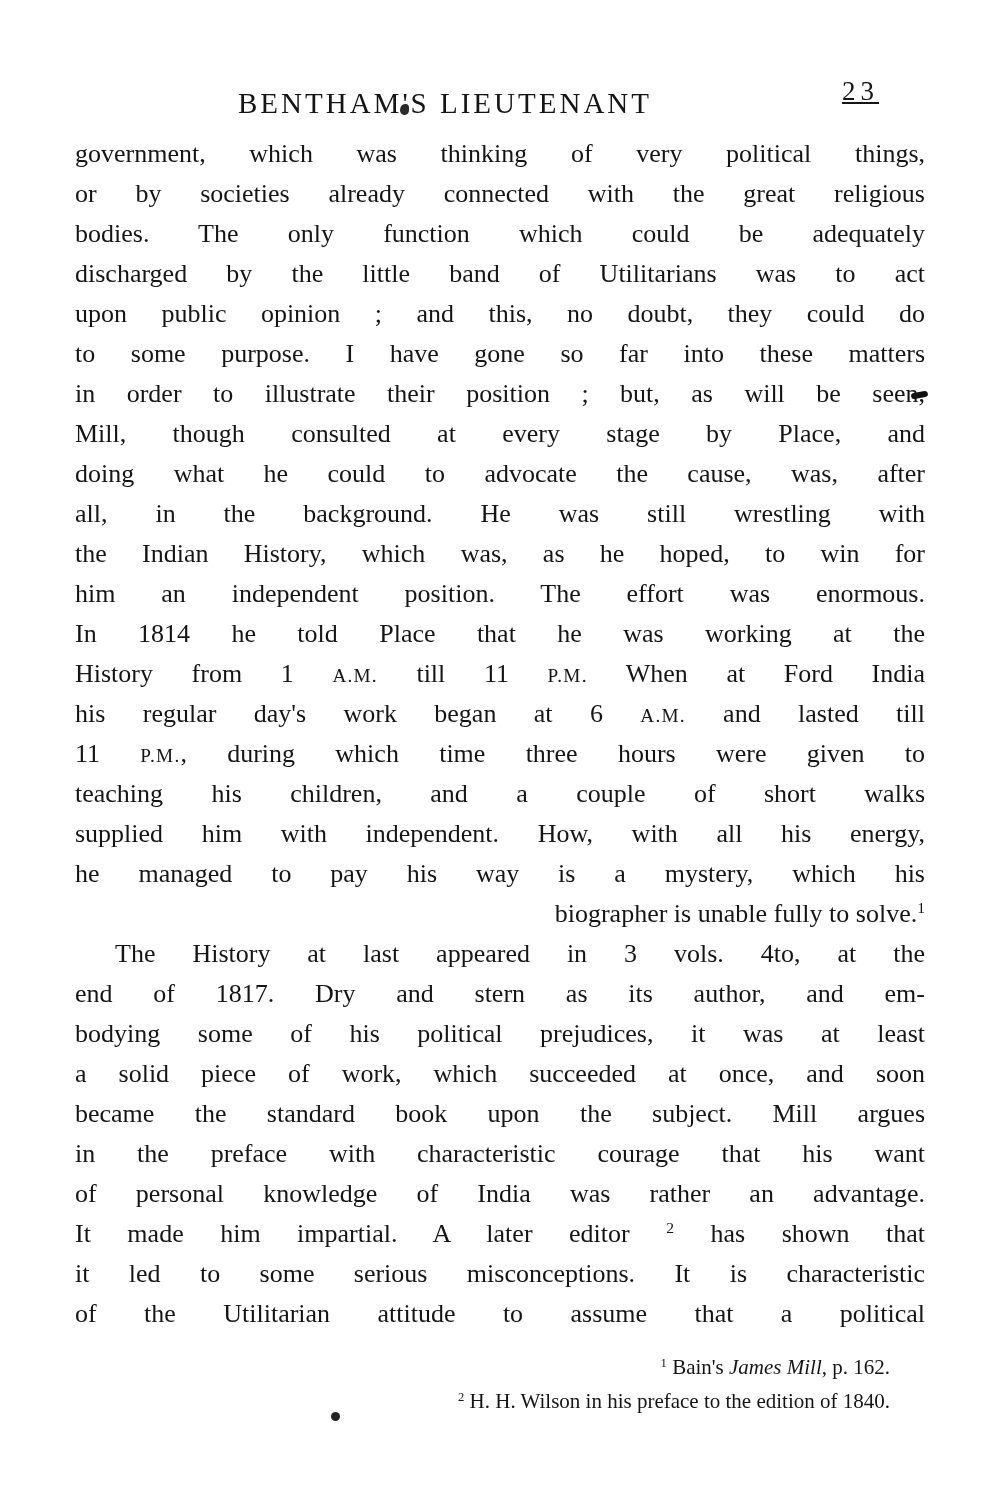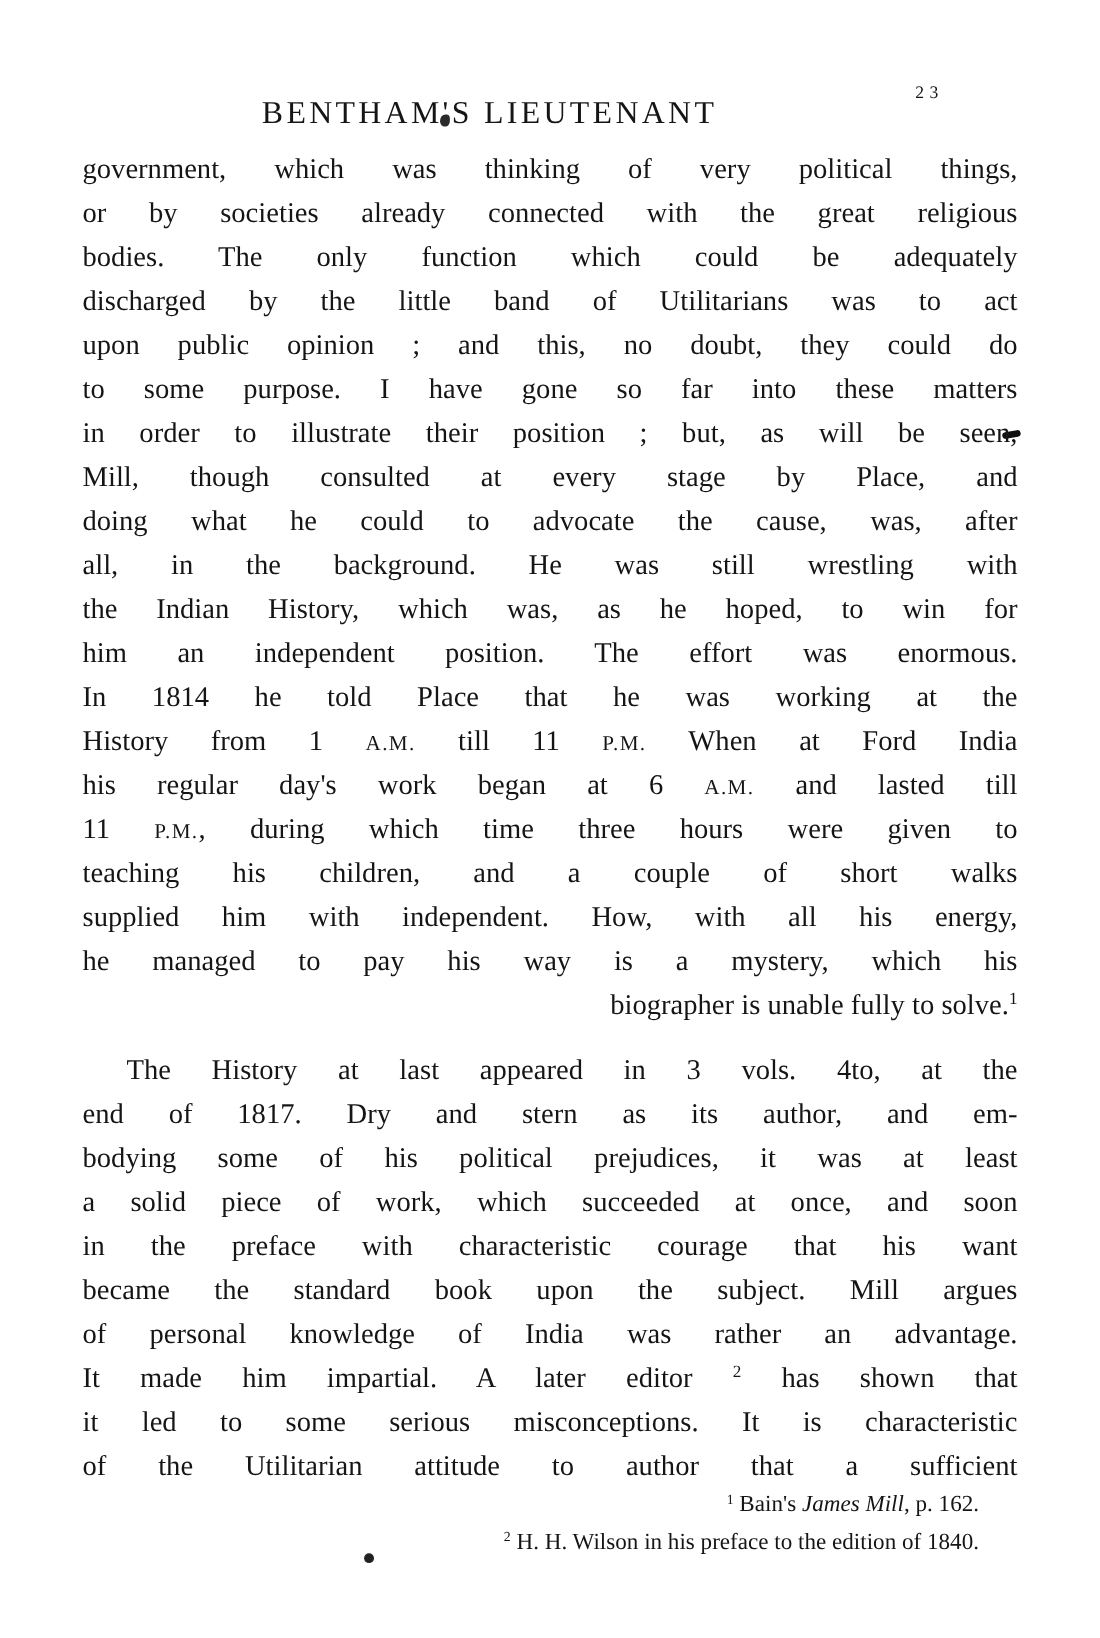--- a/index.html
+++ b/index.html
@@ -16,37 +16,37 @@
   .running-header {
     position: absolute; top: 70px; left: 75px; width: 850px; height: 44px;
   }
   .header-title {
     position: absolute; left: 50%; transform: translateX(-50%); margin-left: -55px;
     top: 17px;
     font-size: 29px; letter-spacing: 3px; white-space: nowrap;
     font-weight: normal;
   }
   .page-number {
-    position: absolute; right: 67px; top: 6px;
-    font-size: 16px; letter-spacing: 5px;
+    position: absolute; right: 46px; top: 6px;
+    font-size: 27px; letter-spacing: 5px; text-decoration: underline;
   }
 
   .body-text {
     position: absolute; left: 75px; top: 134px; width: 850px;
     font-size: 26px; line-height: 40px;
   }
   .line {
     height: 40px;
     text-align: justify;
     text-align-last: justify;
     -moz-text-align-last: justify;
     white-space: nowrap;
   }
   .line.nojust { text-align: right; text-align-last: auto; -moz-text-align-last: auto; }
-  .line.indent { text-indent: 40px; margin-top: 19px; }
+  .line.indent { text-indent: 40px; }
 
   .sc { font-size: 0.74em; letter-spacing: 1.2px; }
   .it { font-style: italic; }
   sup.fnmark {
     font-size: 0.60em;
     vertical-align: super;
     line-height: 0;
     position: relative; top: 1px;
   }
 
@@ -105,26 +105,26 @@
       <div class="line"><span>his regular day's work began at 6 </span><span class="sc">A.M.</span><span> and lasted till</span></div>
       <div class="line"><span>11 </span><span class="sc">P.M.</span><span>, during which time three hours were given to</span></div>
       <div class="line"><span>teaching his children, and a couple of short walks</span></div>
       <div class="line"><span>supplied him with independent. How, with all his energy,</span></div>
       <div class="line"><span>he managed to pay his way is a mystery, which his</span></div>
       <div class="line nojust"><span>biographer is unable fully to solve.</span><sup class="fnmark">1</sup></div>
       <div class="line indent"><span>The History at last appeared in 3 vols. 4to, at the</span></div>
       <div class="line"><span>end of 1817. Dry and stern as its author, and em-</span></div>
       <div class="line"><span>bodying some of his political prejudices, it was at least</span></div>
       <div class="line"><span>a solid piece of work, which succeeded at once, and soon</span></div>
+      <div class="line"><span>became the standard book upon the subject. Mill argues</span></div>
       <div class="line"><span>in the preface with characteristic courage that his want</span></div>
-      <div class="line"><span>became the standard book upon the subject. Mill argues</span></div>
       <div class="line"><span>of personal knowledge of India was rather an advantage.</span></div>
       <div class="line"><span>It made him impartial. A later editor </span><sup class="fnmark">2</sup><span> has shown that</span></div>
       <div class="line"><span>it led to some serious misconceptions. It is characteristic</span></div>
-      <div class="line"><span>of the Utilitarian attitude to author that a sufficient</span></div>
+      <div class="line"><span>of the Utilitarian attitude to assume that a political</span></div>
     </div>
 
   <div class="footnotes">
       <div class="fn"><sup class="fnmark">1</sup><span> Bain's </span><span class="it">James Mill</span><span>, p. 162.</span></div>
       <div class="fn"><sup class="fnmark">2</sup><span> H. H. Wilson in his preface to the edition of 1840.</span></div>
     </div>
 
 </div>
 
 </body></html>

